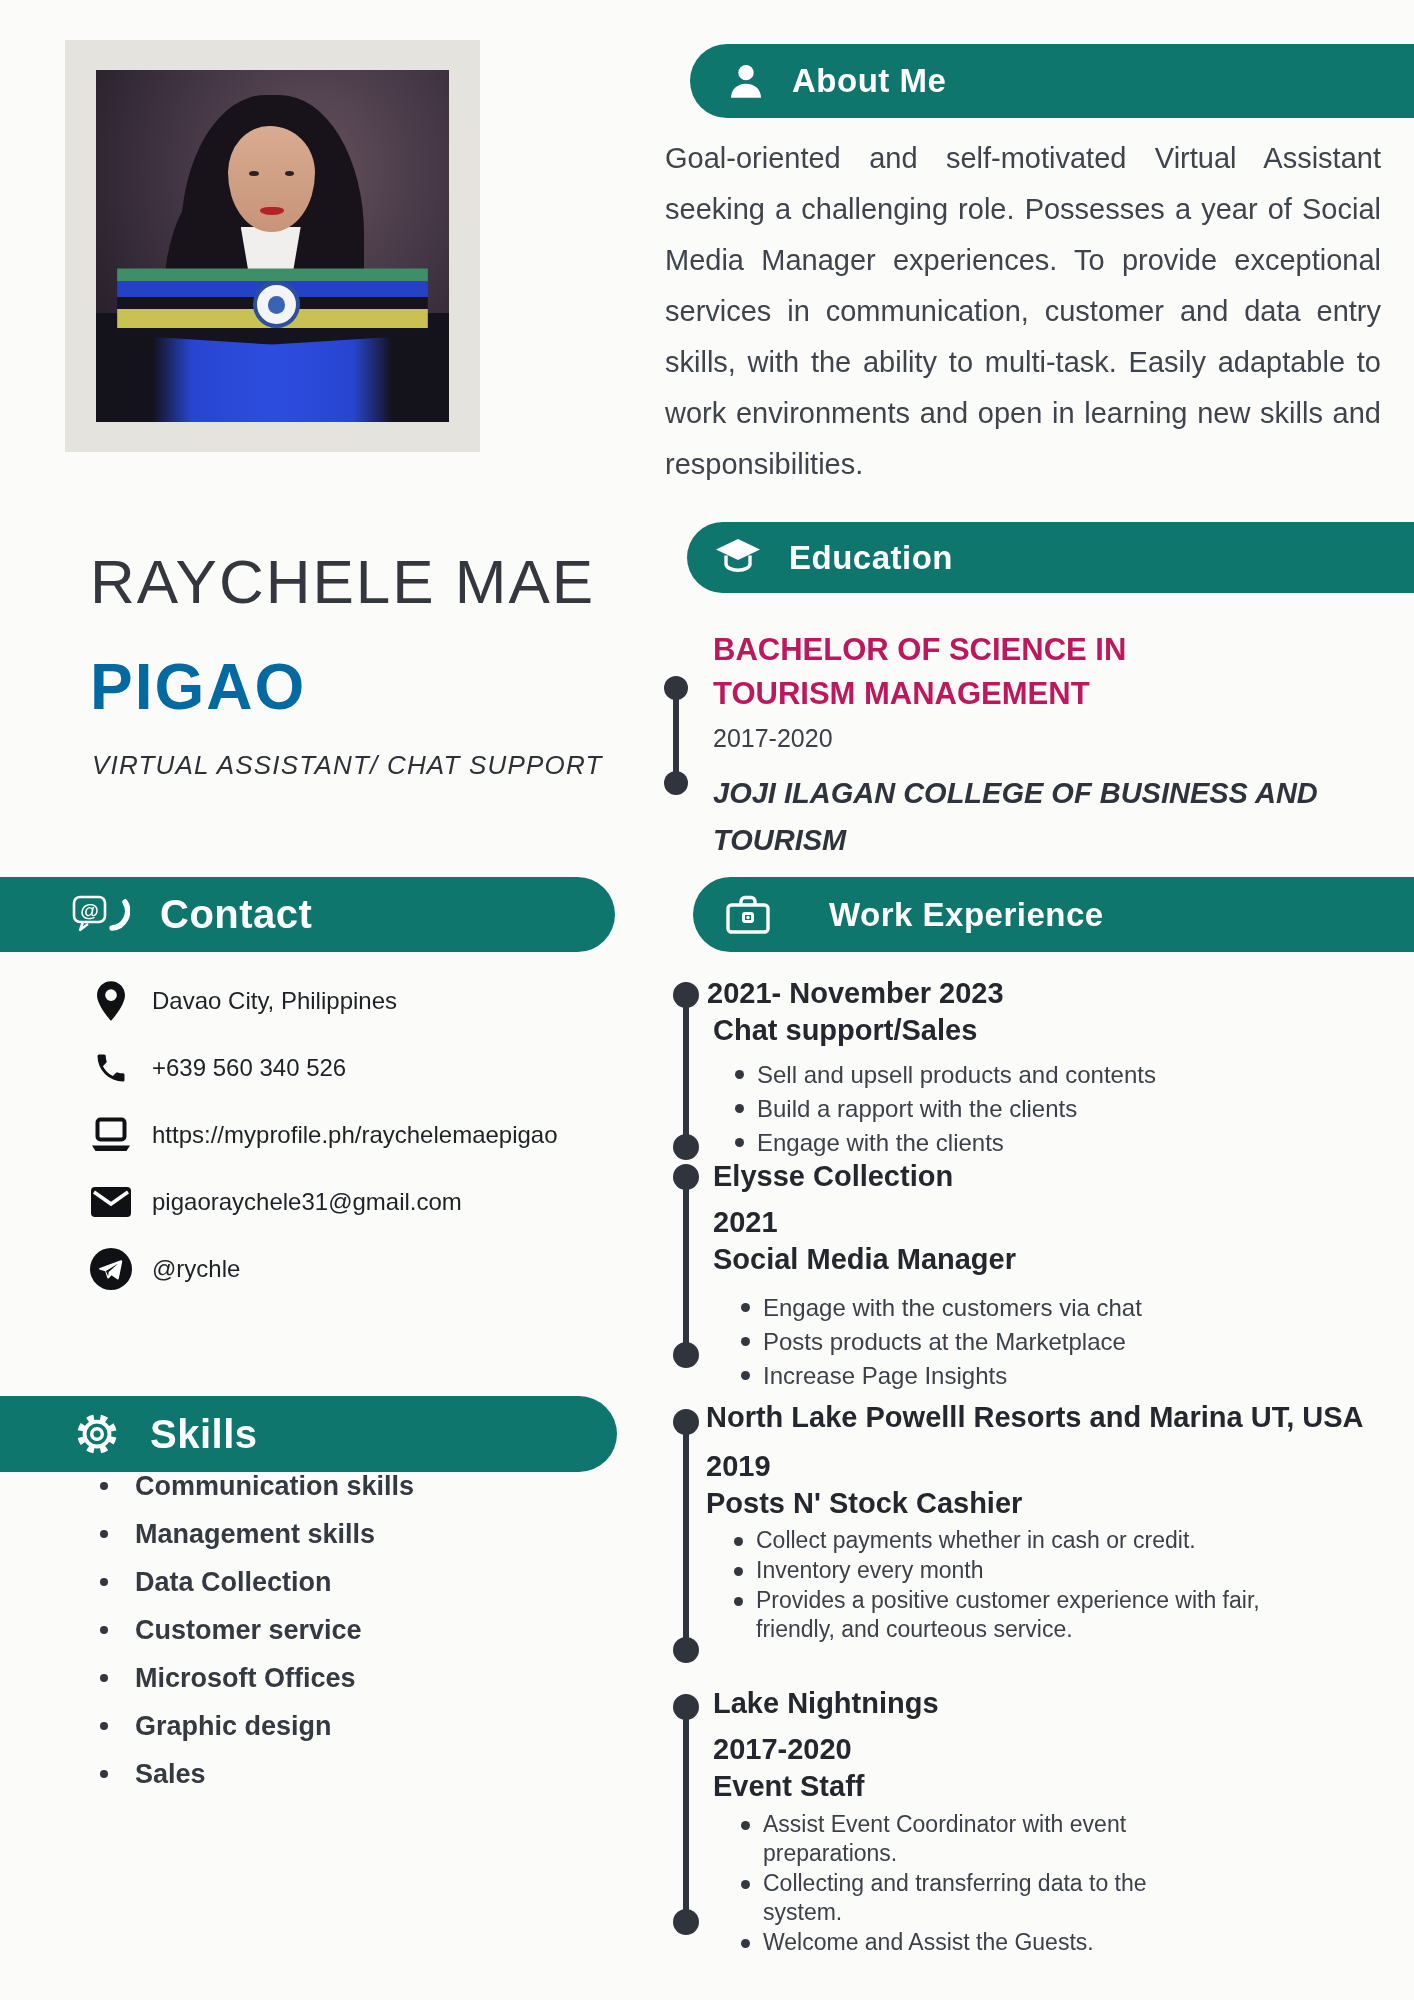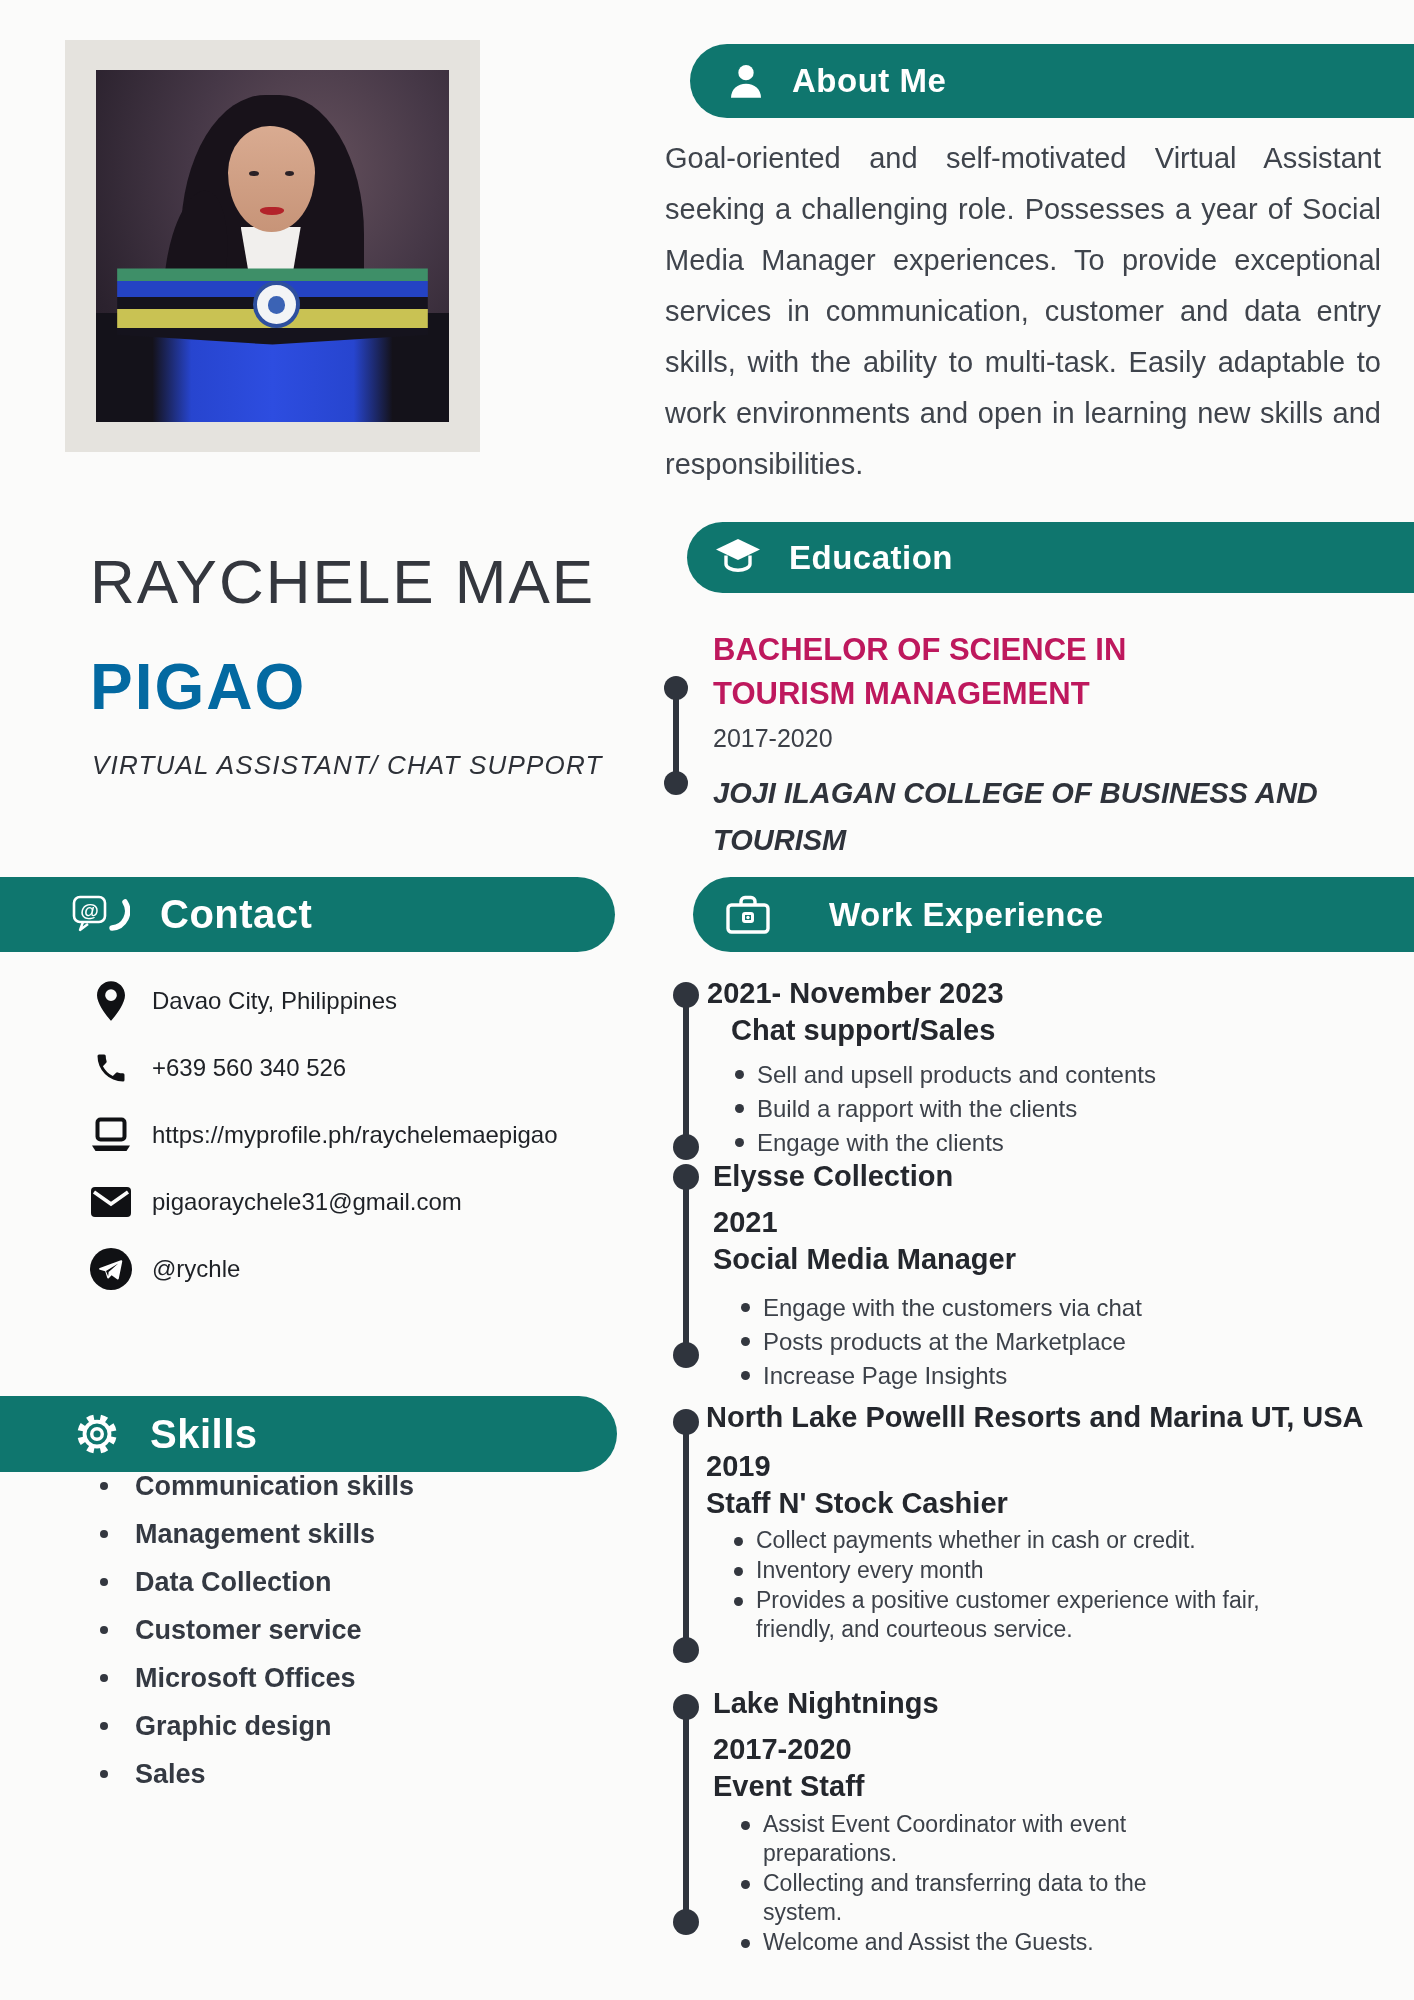--- a/index.html
+++ b/index.html
@@ -318,21 +318,21 @@
   <div class="tl-dot lg" style="left:673px; top:1409px;"></div>
   <div class="tl-line" style="left:683px; top:1422px; height:228px;"></div>
   <div class="tl-dot lg" style="left:673px; top:1637px;"></div>
 
   <div class="tl-dot lg" style="left:673px; top:1694px;"></div>
   <div class="tl-line" style="left:683px; top:1707px; height:215px;"></div>
   <div class="tl-dot lg" style="left:673px; top:1909px;"></div>
 
   <div class="job" id="job1">
     <div class="job-line">2021- November 2023</div>
-    <div class="job-line" style="margin-left:24px;">Chat support/Sales</div>
+    <div class="job-line" style="margin-left:6px;">Chat support/Sales</div>
     <ul class="b24">
       <li>Sell and upsell products and contents</li>
       <li>Build a rapport with the clients</li>
       <li>Engage with the clients</li>
     </ul>
   </div>
 
   <div class="job" id="job2">
     <div class="job-line">Elysse Collection</div>
     <div class="job-line job-dates-gap">2021</div>
@@ -340,21 +340,21 @@
     <ul class="b24" style="margin-top:14px;">
       <li>Engage with the customers via chat</li>
       <li>Posts products at the Marketplace</li>
       <li>Increase Page Insights</li>
     </ul>
   </div>
 
   <div class="job" id="job3">
     <div class="job-line job-company" style="width:672px;">North Lake Powelll Resorts and Marina UT, USA</div>
     <div class="job-line job-dates-gap">2019</div>
-    <div class="job-line">Staff N' Stock Cashier</div>
+    <div class="job-line">Posts N' Stock Cashier</div>
     <ul class="b23" style="margin-top:4px;">
       <li>Collect payments whether in cash or credit.</li>
       <li>Inventory every month</li>
       <li>Provides a positive customer experience with fair, friendly, and courteous service.</li>
     </ul>
   </div>
 
   <div class="job" id="job4">
     <div class="job-line">Lake Nightnings</div>
     <div class="job-line job-dates-gap">2017-2020</div>

